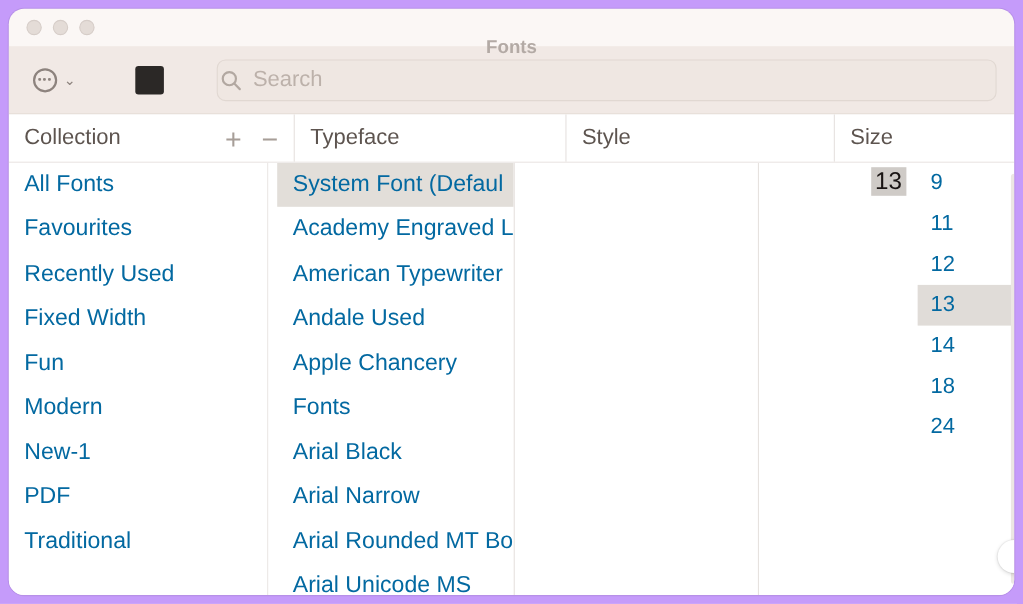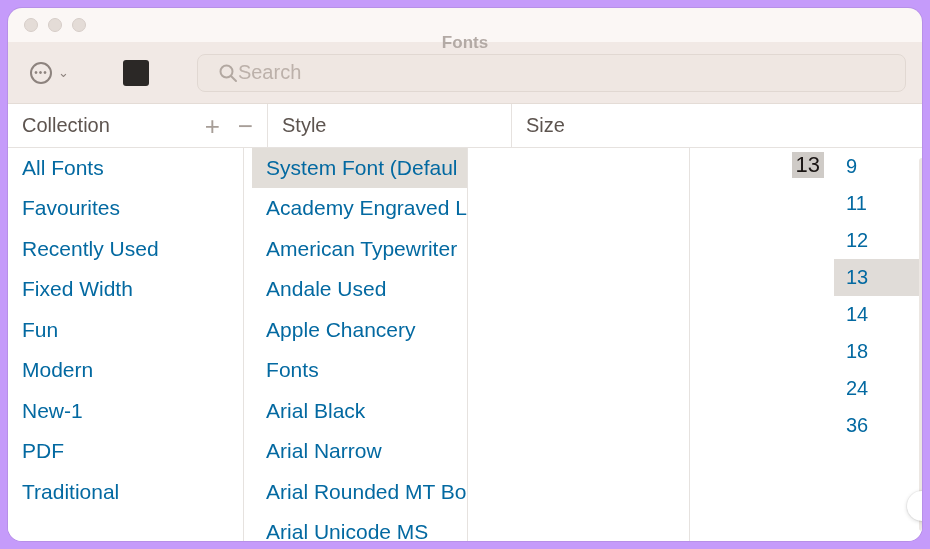--- a/index.html
+++ b/index.html
@@ -87,21 +87,22 @@
   }
   .search {
     flex: 1;
     margin-left: 30px;
     height: 38px;
     background: #efe7e2;
     border: 1px solid #e1d8d2;
     border-radius: 8px;
     display: flex;
     align-items: center;
-    padding: 0 20px;
+    padding: 0 2px;
+    gap: 10px;
   }
   .search svg { flex: none; }
   .search input {
     border: none;
     background: transparent;
     outline: none;
     font-size: 20px;
     color: #6a625d;
     width: 100%;
   }
@@ -254,20 +255,23 @@
     </div>
   </div>
 
   <div class="headers">
     <div class="hcell col-collection">
       <span>Collection</span>
       <span class="hdr-actions">
         <span>+</span>
         <span>−</span>
       </span>
+    </div>
+    <div class="hcell col-typeface">
+      <span>Typeface</span>
     </div>
     <div class="hcell col-style">
       <span>Style</span>
     </div>
     <div class="hcell col-size">
       <span>Size</span>
     </div>
   </div>
 
   <div class="body">
@@ -311,21 +315,20 @@
       </div>
       <div class="size-lower">
         <div class="size-list" id="size-list">
             <div class="item">9</div>
             <div class="item">11</div>
             <div class="item">12</div>
             <div class="item selected">13</div>
             <div class="item">14</div>
             <div class="item">18</div>
             <div class="item">24</div>
-            <div class="item">36</div>
           </div>
         <div class="slider-area">
           <div class="slider-track"></div>
           <div class="slider-thumb"></div>
         </div>
       </div>
     </div>
 
   </div>
 </div>

